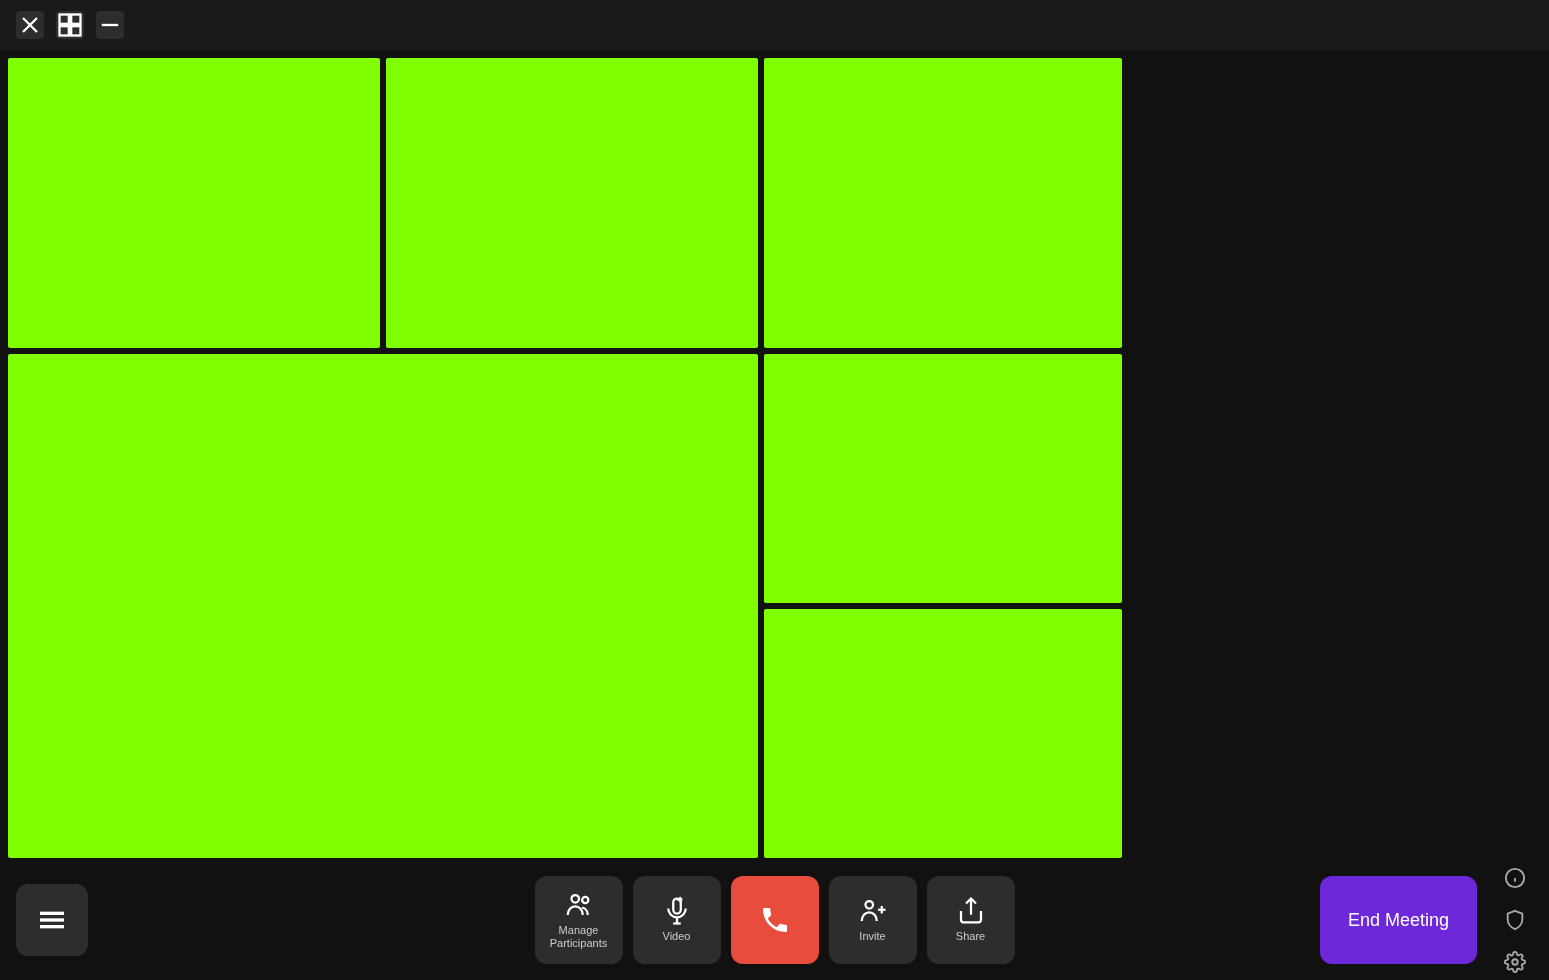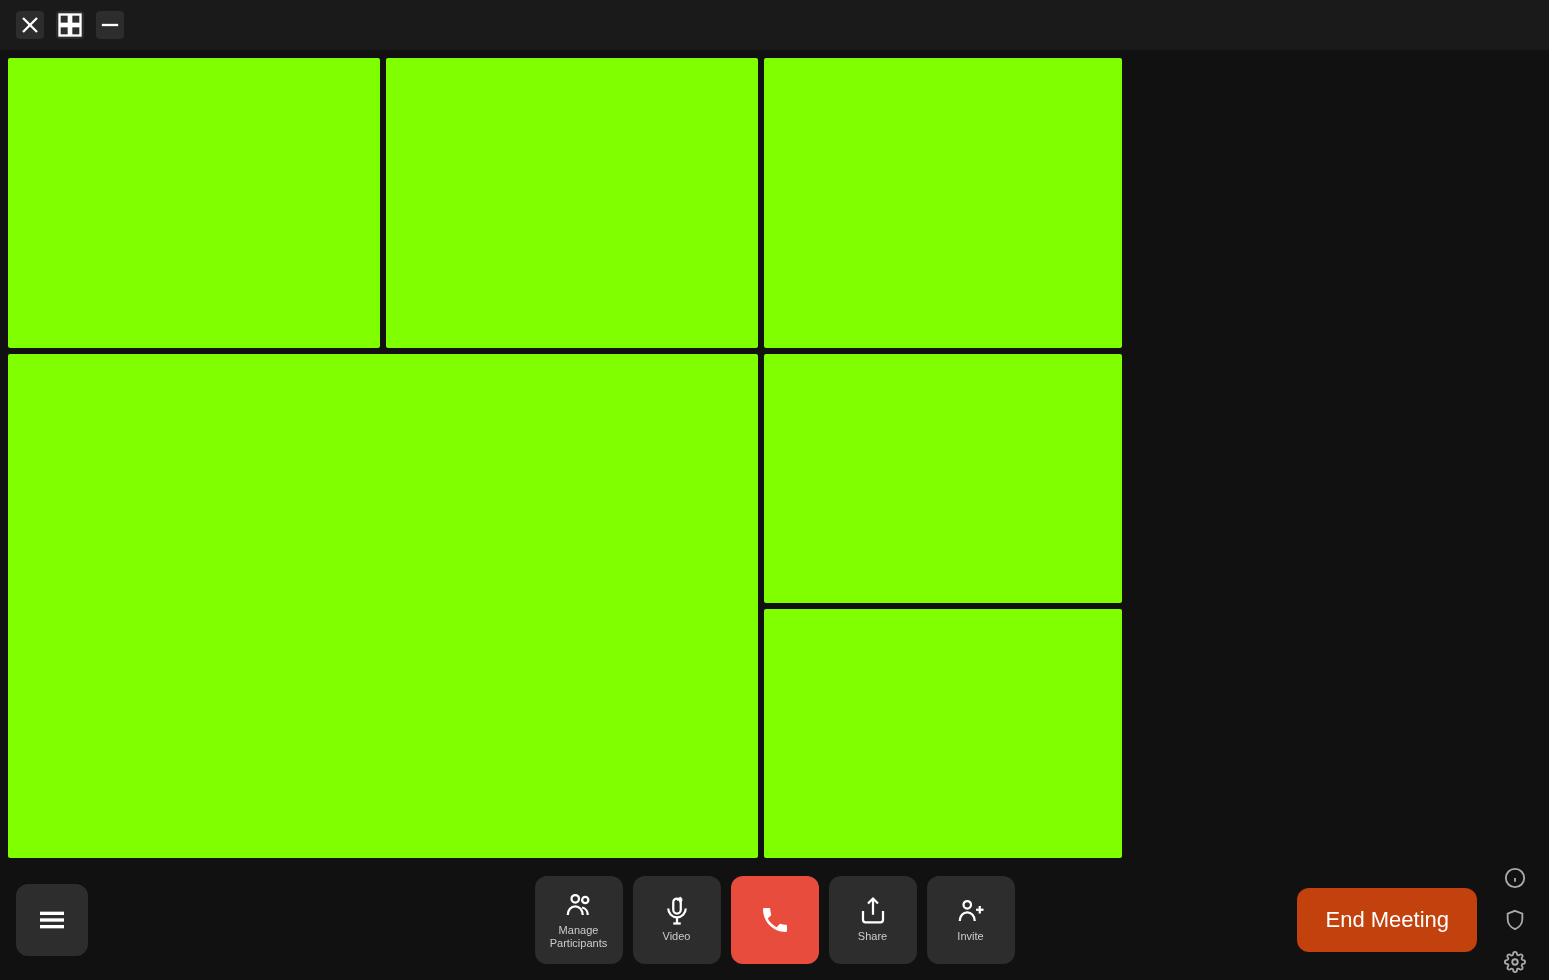--- a/index.html
+++ b/index.html
@@ -86,31 +86,31 @@
       border-radius: 12px;
       border: none;
       cursor: pointer;
       display: flex;
       align-items: center;
       justify-content: center;
       color: #ffffff;
     }
 
     .end-meeting-btn {
-      height: 64px;
+      height: 88px;
       padding: 0 28px;
-      background-color: #c2410c;
-      border-radius: 12px;
-      border: none;
-      cursor: pointer;
-      display: flex;
-      align-items: center;
-      justify-content: center;
-      color: #ffffff;
-      font-size: 22px;
+      background-color: #6d28d9;
+      border-radius: 12px;
+      border: none;
+      cursor: pointer;
+      display: flex;
+      align-items: center;
+      justify-content: center;
+      color: #ffffff;
+      font-size: 18px;
       font-weight: 500;
       white-space: nowrap;
     }
 
     .side-icon-btn {
       width: 36px;
       height: 36px;
       background: transparent;
       border: none;
       cursor: pointer;
@@ -206,35 +206,35 @@
     </button>
 
     <button class="toolbar-btn-hangup">
       <svg width="32" height="32" viewBox="0 0 24 24" fill="#ffffff">
         <path d="M6.6 10.8c1.4 2.8 3.8 5.1 6.6 6.6l2.2-2.2c.3-.3.7-.4 1-.2 1.1.4 2.3.6 3.6.6.6 0 1 .4 1 1V20c0 .6-.4 1-1 1-9.4 0-17-7.6-17-17 0-.6.4-1 1-1h3.5c.6 0 1 .4 1 1 0 1.3.2 2.5.6 3.6.1.3 0 .7-.2 1L6.6 10.8z"></path>
       </svg>
     </button>
 
     <button class="toolbar-btn">
       <svg width="30" height="30" viewBox="0 0 24 24" fill="none" stroke="#ffffff" stroke-width="1.8">
-        <path d="M4 12v7a2 2 0 002 2h12a2 2 0 002-2v-7"></path>
-        <polyline points="16 6 12 2 8 6"></polyline>
-        <line x1="12" y1="2" x2="12" y2="15"></line>
-      </svg>
-      <span class="toolbar-btn-label">Share</span>
-    </button>
-
-    <button class="toolbar-btn">
-      <svg width="30" height="30" viewBox="0 0 24 24" fill="none" stroke="#ffffff" stroke-width="1.8">
         <circle cx="9" cy="7" r="3"></circle>
         <path d="M3 20c0-4 2.7-7 6-7s6 3 6 7"></path>
         <line x1="19" y1="8" x2="19" y2="14"></line>
         <line x1="16" y1="11" x2="22" y2="11"></line>
       </svg>
       <span class="toolbar-btn-label">Invite</span>
+    </button>
+
+    <button class="toolbar-btn">
+      <svg width="30" height="30" viewBox="0 0 24 24" fill="none" stroke="#ffffff" stroke-width="1.8">
+        <path d="M4 12v7a2 2 0 002 2h12a2 2 0 002-2v-7"></path>
+        <polyline points="16 6 12 2 8 6"></polyline>
+        <line x1="12" y1="2" x2="12" y2="15"></line>
+      </svg>
+      <span class="toolbar-btn-label">Share</span>
     </button>
 
 
   </div>
 
   <div style="display:flex; align-items:center; gap:12px; margin-left:auto;">
     <button class="end-meeting-btn">
       <span>End Meeting</span>
     </button>
     <div style="display:flex; flex-direction:column; gap:6px; margin-left:8px;">

